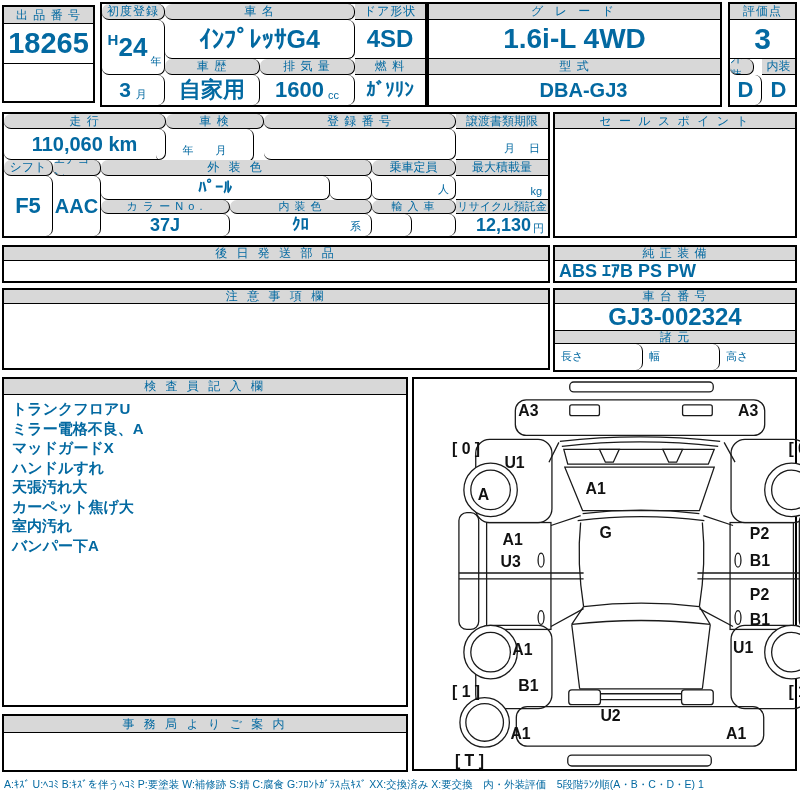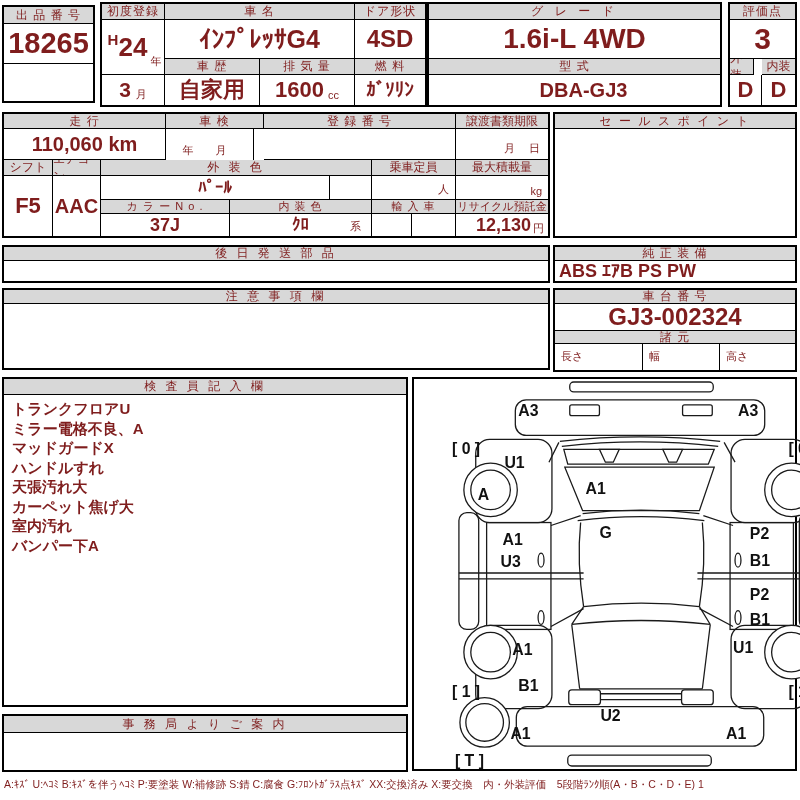--- a/index.html
+++ b/index.html
@@ -1,22 +1,22 @@
 <!DOCTYPE html>
 <html><head>
 <meta charset="utf-8">
 <style>
   html,body{margin:0;padding:0;background:#fff;}
   #sheet{position:relative;width:800px;height:800px;background:#fff;
-         font-family:"Liberation Sans","DejaVu Sans",sans-serif;color:#7f1d1d;overflow:hidden;}
+         font-family:"Liberation Sans","DejaVu Sans",sans-serif;color:#0369a1;overflow:hidden;}
   .box{position:absolute;border:2px solid #000;background:#fff;box-sizing:border-box;}
   .cell{position:absolute;box-sizing:border-box;display:flex;align-items:center;justify-content:center;overflow:hidden;}
   .hdr{background:#d8d8d8;font-size:12px;letter-spacing:1px;font-weight:400;}
   .bb{border-bottom:1px solid #000;}
-  .br{border-right:1px solid #000;}
+  .br{border-right:1px solid #000;border-radius:7px;}
   .val{font-weight:bold;}
   .left{justify-content:flex-start;}
   .right{justify-content:flex-end;}
   .bottom{align-items:flex-end;}
   .unit{font-size:11px;font-weight:400;}
   .small{font-size:11px;font-weight:400;}
   #notes-list{position:absolute;left:8px;top:20px;right:4px;}
   .note-line{font-size:15px;font-weight:bold;line-height:19.5px;white-space:nowrap;}
   .legend{position:absolute;left:4px;top:778px;width:792px;font-size:10.5px;white-space:nowrap;}
   .ln{fill:none;stroke:#1a1a1a;stroke-width:1.3px;}

